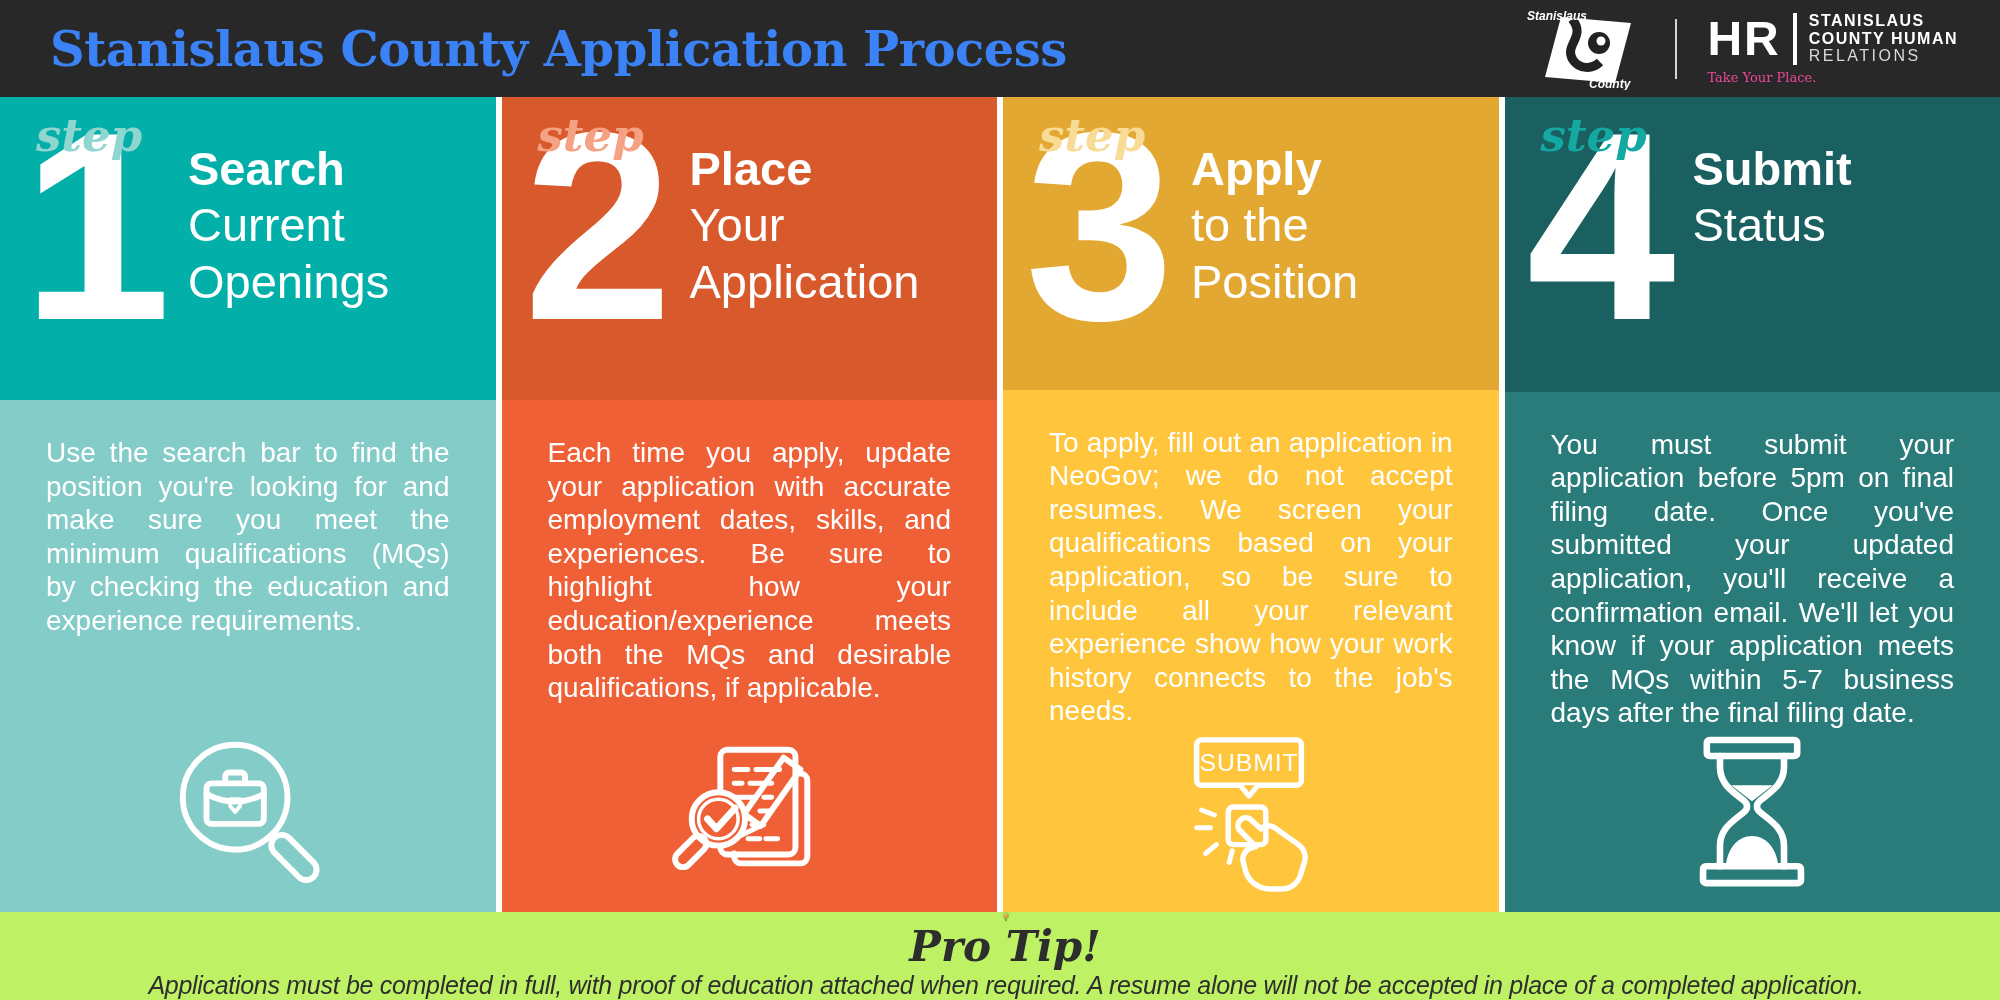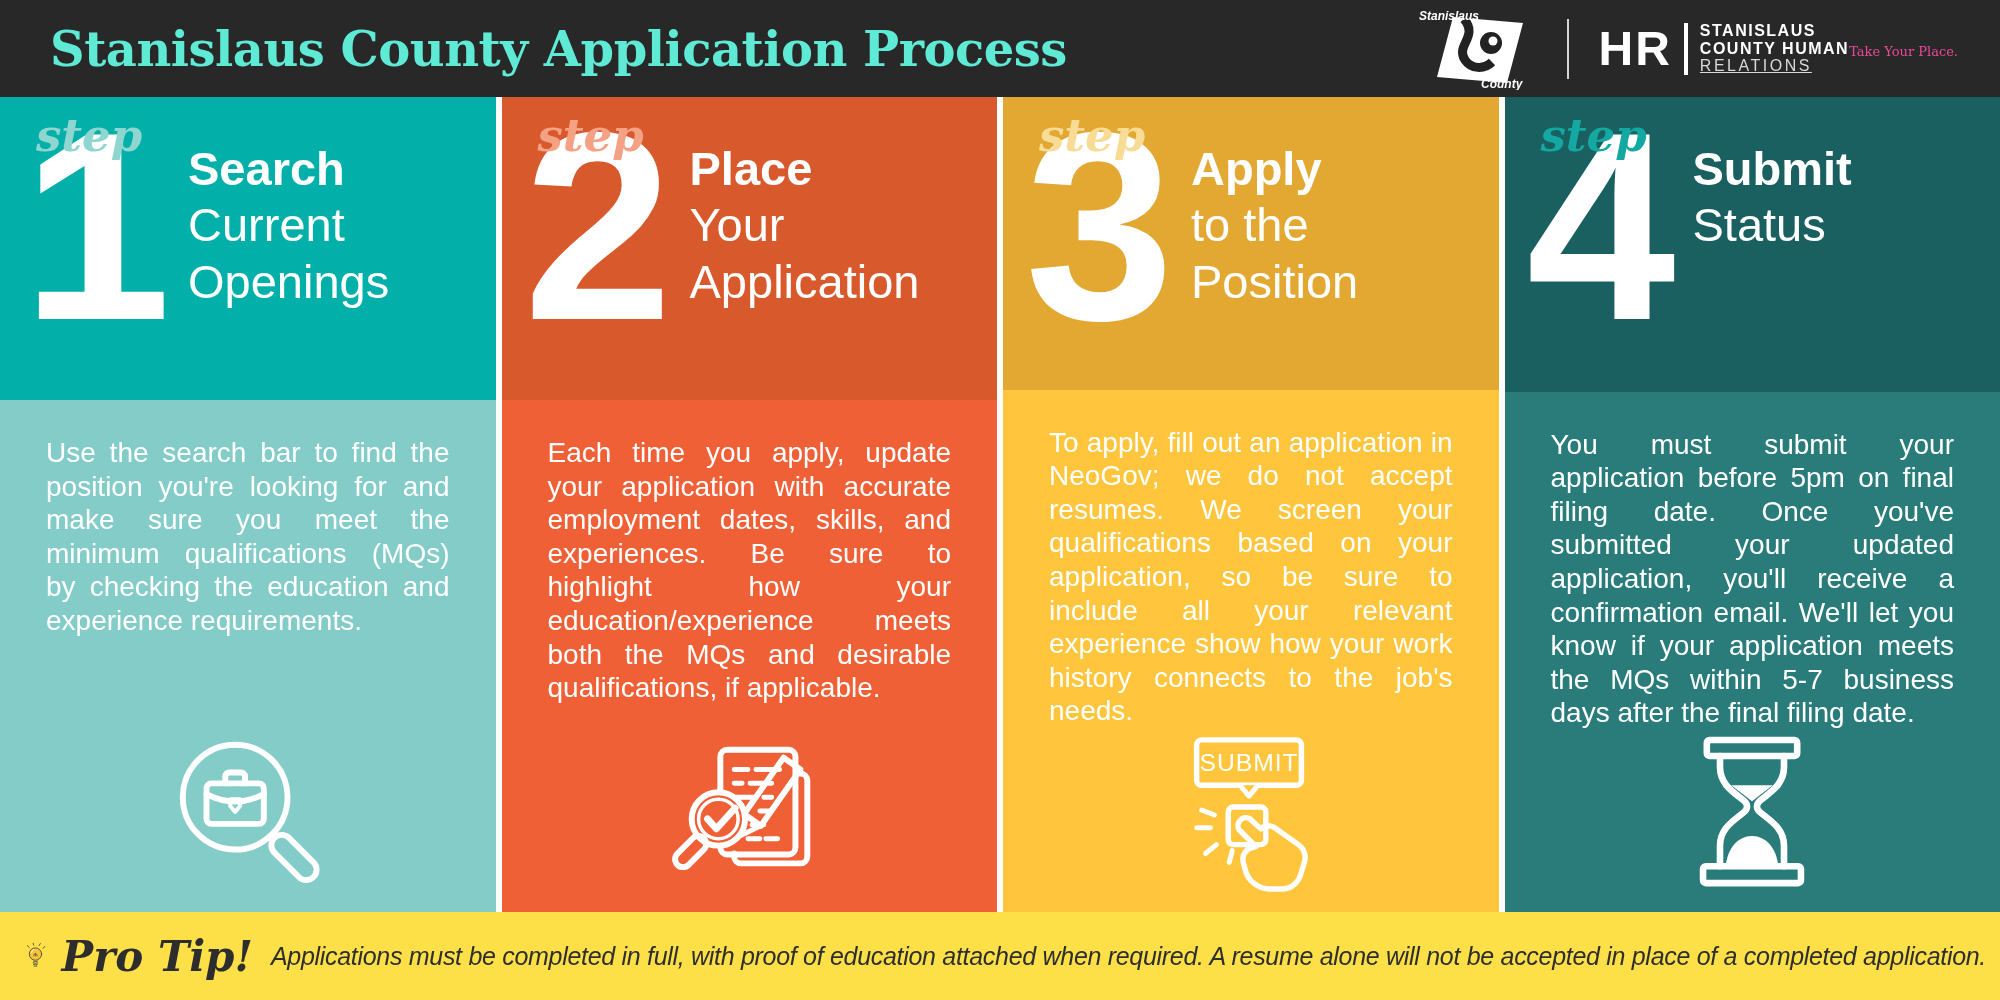--- a/index.html
+++ b/index.html
@@ -7,53 +7,53 @@
     width:2000px;height:1000px;overflow:hidden;background:#ffffff;
     font-family:"Liberation Sans",sans-serif;
     -webkit-font-smoothing:antialiased;
   }
   
   .top-bar{
     height:97px;background:#282828;display:flex;align-items:center;
     justify-content:space-between;padding:0 42px 0 50px;box-sizing:border-box;
   }
   .main-title{
-    color:#5eead4;font-family:"DejaVu Serif",serif;font-weight:700;
+    color:#3b82f6;font-family:"DejaVu Serif",serif;font-weight:700;
     font-size:48px;letter-spacing:-0.5px;white-space:nowrap;
   }
   .logos{display:flex;align-items:center;gap:30px;}
   .logo-divider{width:2px;height:60px;background:#e8e8e8;opacity:.9;}
-  .hr-block{display:flex;flex-direction:row;align-items:center;}
+  .hr-block{display:flex;flex-direction:column;}
   .hr-row{display:flex;align-items:center;gap:12px;}
   .hr-acronym{color:#fff;font-weight:700;font-size:48px;letter-spacing:2px;line-height:1;}
   .hr-pipe{width:4px;height:52px;background:#fff;}
   .hr-lines{display:flex;flex-direction:column;line-height:1.12;}
   .hr-l{color:#fff;font-size:16px;font-weight:700;letter-spacing:1.5px;}
-  .hr-l.light{font-weight:400;color:#d9d9d9;letter-spacing:2.5px;text-decoration:underline;}
+  .hr-l.light{font-weight:400;color:#d9d9d9;letter-spacing:2.5px;}
   .hr-tagline{color:#ec4899;font-family:"DejaVu Serif",serif;font-size:13px;margin-top:5px;}
   
   .columns{display:flex;gap:6px;height:815px;background:#ffffff;}
   .column{flex:1 1 0;display:flex;flex-direction:column;min-width:0;}
   .col-header{height:303px;position:relative;overflow:hidden;}
   .big-number{
     position:absolute;top:6px;left:22px;color:#fff;font-weight:700;
     font-size:268px;line-height:0.92;letter-spacing:-8px;z-index:1;
   }
   .step-word{
     position:absolute;top:12px;left:36px;z-index:2;
     font-family:"DejaVu Serif",serif;font-style:italic;font-weight:700;font-size:45px;
   }
   .col-title{position:absolute;left:188px;top:44px;color:#fff;font-size:47px;line-height:1.2;z-index:3;}
   .title-bold{font-weight:700;}
   .col-body{flex:1;display:flex;flex-direction:column;padding:36px 46px 12px;box-sizing:border-box;}
   .body-text{margin:0;color:#fff;font-size:28px;line-height:1.2;text-align:justify;}
   .icon-wrap{margin-top:auto;display:flex;justify-content:center;padding-bottom:4px;}
   svg text{font-family:"Liberation Sans",sans-serif;}
   
-  .footer{height:88px;display:flex;align-items:center;padding:0 14px 0 26px;box-sizing:border-box;background:#fde047;overflow:hidden;}
+  .footer{height:88px;display:flex;align-items:center;padding:0 14px 0 26px;box-sizing:border-box;background:#bef264;overflow:hidden;flex-direction:column;}
   .protip-label{
     font-family:"DejaVu Serif",serif;font-style:italic;font-weight:700;
     font-size:42px;color:#2d2d2d;margin:0 18px 0 16px;white-space:nowrap;
   }
   .tip-text{font-style:italic;font-size:25px;color:#2e2e2e;white-space:nowrap;letter-spacing:-0.3px;}
 </style>
 </head>
 <body>
 
 <div class="top-bar" style="background: rgb(40, 40, 40);">

